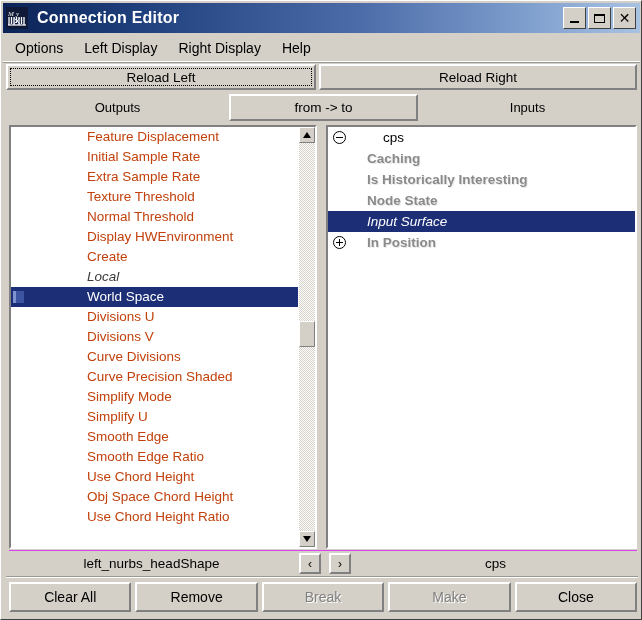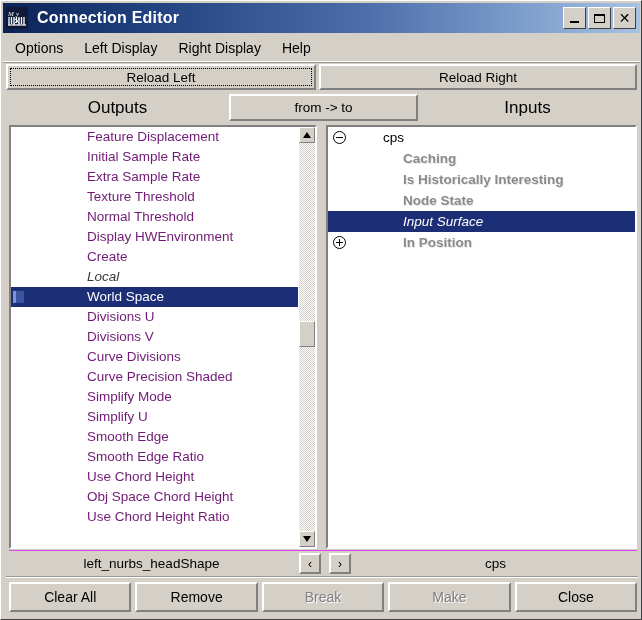--- a/index.html
+++ b/index.html
@@ -138,21 +138,21 @@
     position: absolute;
     left: 5px; top: 93px;
     width: 631px; height: 27px;
   }
   .head-label {
     position: absolute;
     top: 0; height: 27px;
     display: flex;
     align-items: center;
     justify-content: center;
-    font-size: 17px;
+    font-size: 13px;
     color: #000;
     white-space: nowrap;
   }
   #head-outputs { left: 0; width: 223px; }
   #head-inputs  { left: 412px; width: 219px; }
   #btn-fromto {
     position: absolute;
     left: 223px; top: 0;
     width: 189px; height: 27px;
   }
@@ -178,21 +178,21 @@
   .listwrap {
     position: absolute;
     left: 0; top: 0; right: 0; bottom: 0;
     overflow: hidden;
   }
   
   .lrow {
     height: 20px;
     line-height: 20px;
     font-size: 13.5px;
-    color: #701a75;
+    color: #c2410c;
     padding-left: 76px;
     white-space: nowrap;
     box-sizing: border-box;
     position: relative;
   }
   .lrow.italic { font-style: italic; color: #3a3a3a; }
   .lrow.selected {
     background: #1c2e76;
     color: #ffffff;
   }
@@ -280,21 +280,21 @@
     left: 5px; top: 2px;
     width: 1px; height: 7px;
     background: #000;
   }
   .trow .tlabel {
     display: block;
     padding-left: 55px;
     color: #000;
   }
   .trow.child .tlabel {
-    padding-left: 75px;
+    padding-left: 39px;
     color: #8a8a8a;
     font-weight: bold;
     text-shadow: 1px 1px 0 #e8e8e8;
   }
   .trow.selected { background: #1c2e76; }
   .trow.selected .tlabel {
     color: #ffffff;
     font-style: italic;
     font-weight: normal;
     text-shadow: none;

